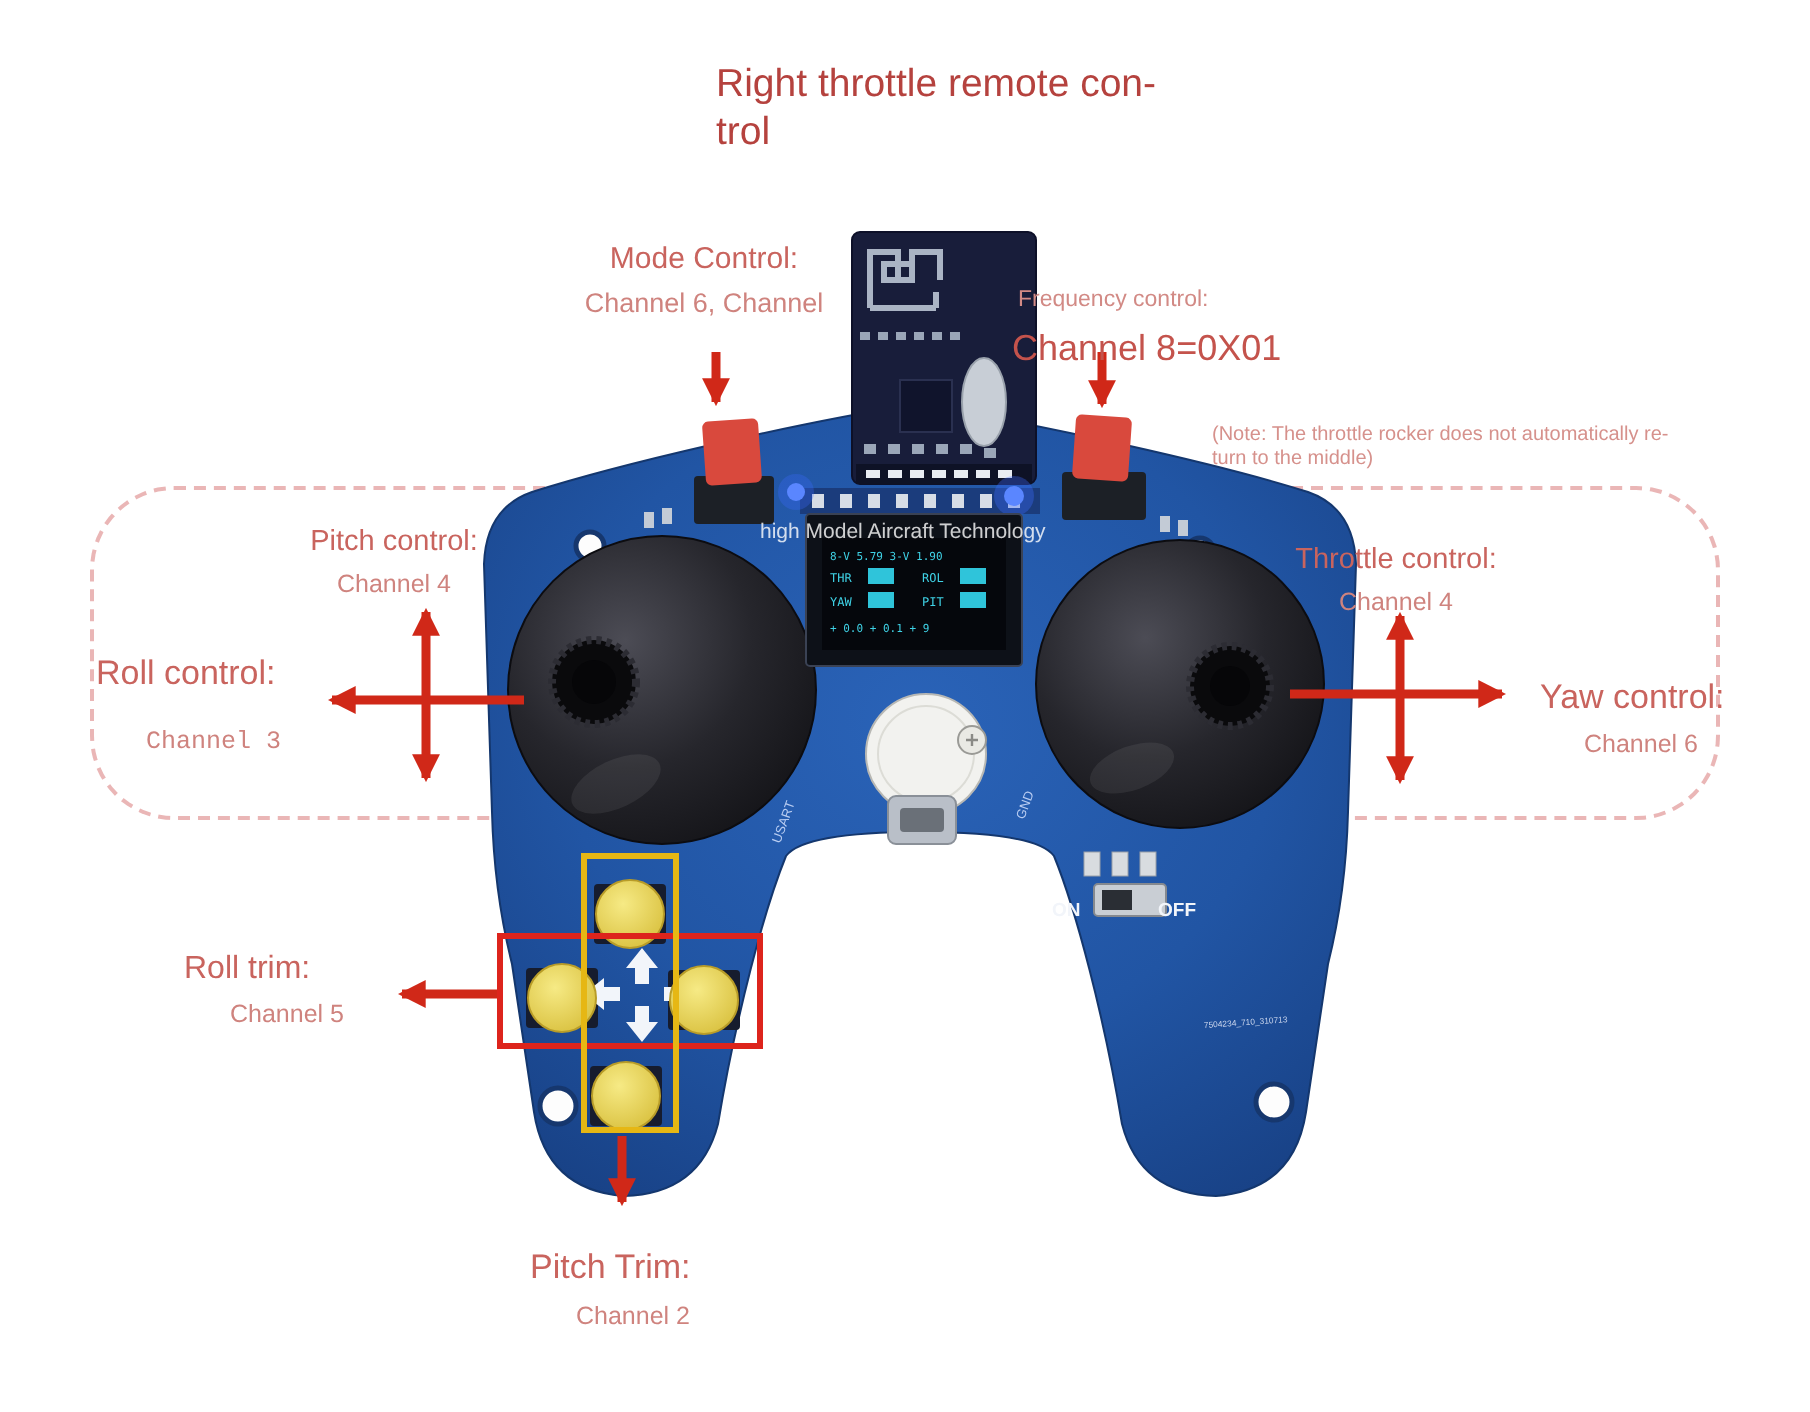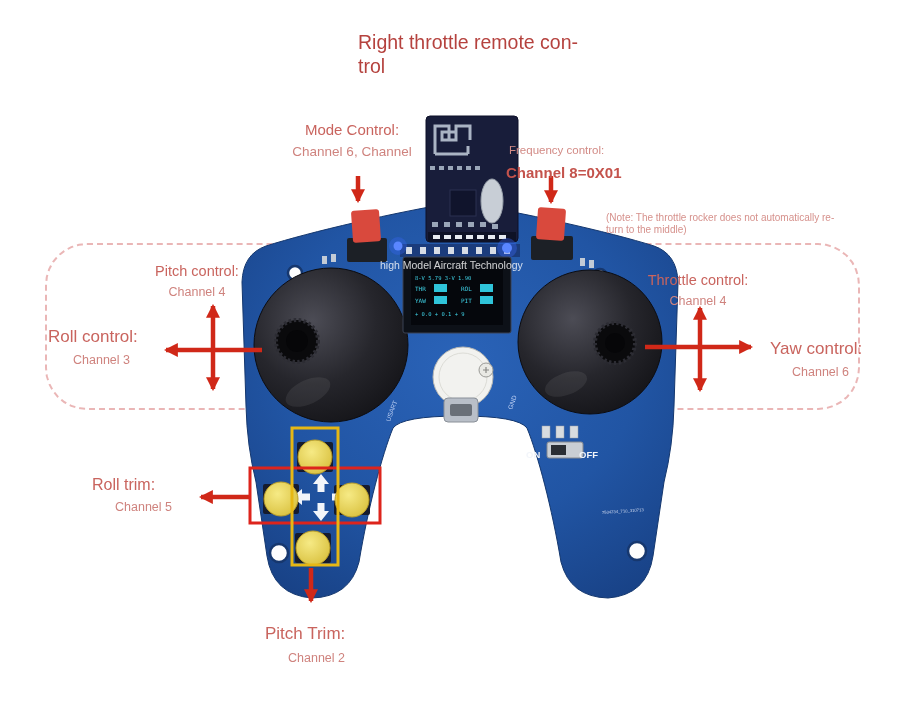--- a/index.html
+++ b/index.html
@@ -228,34 +228,34 @@
   <div class="abs title">Right throttle remote con-
 trol</div>
 
   <div class="abs lblgroup c" style="left:282px;top:107px;width:140px;">
     <div class="lab-md">Mode Control:</div>
     <div class="lab-sm mt6" style="font-size:13.5px;">Channel 6, Channel</div>
   </div>
 
   <div class="abs lblgroup" style="left:506px;top:114px;margin-top:30px;">
     <div style="font-size:11.5px;color:#d28a85;padding-left:3px;">Frequency control:</div>
-    <div style="font-size:15px;color:#c4534c;margin-top:8px;font-weight:bold;">Channel 8=0X01</div>
+    <div style="font-size:18px;color:#c4534c;margin-top:8px;">Channel 8=0X01</div>
   </div>
 
   <div class="abs note">(Note: The throttle rocker does not automatically re-
 turn to the middle)</div>
 
   <div class="abs lblgroup c" style="left:137px;top:249px;width:120px;">
     <div class="lab-md" style="font-size:14.5px;">Pitch control:</div>
     <div class="lab-sm mt6">Channel 4</div>
   </div>
 
   <div class="abs lblgroup" style="left:48px;top:327px;">
     <div class="lab-lg">Roll control:</div>
-    <div class="lab-sm" style="margin:6px 0 0 25px;">Channel 3</div>
+    <div class="lab-sm" style="margin:17px 0 0 25px;font-family:Liberation Mono, monospace;">Channel 3</div>
   </div>
 
   <div class="abs lblgroup c" style="left:638px;top:258px;width:120px;">
     <div class="lab-md" style="font-size:14.5px;">Throttle control:</div>
     <div class="lab-sm mt6">Channel 4</div>
   </div>
 
   <div class="abs lblgroup" style="left:770px;top:327px;margin-top:12px;">
     <div class="lab-lg">Yaw control:</div>
     <div class="lab-sm" style="margin:6px 0 0 22px;">Channel 6</div>

